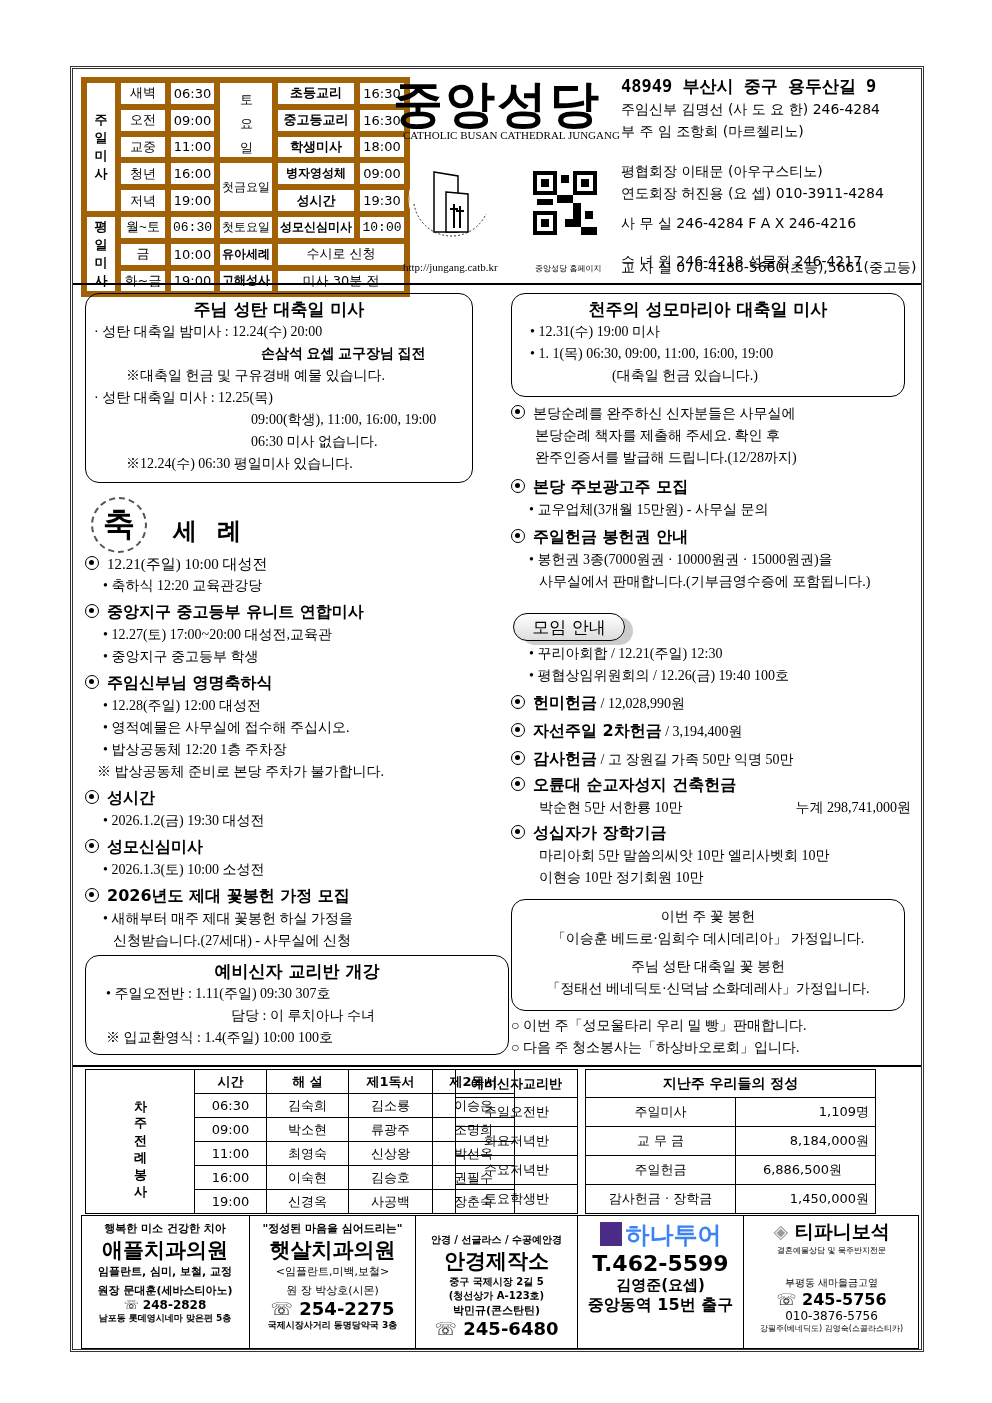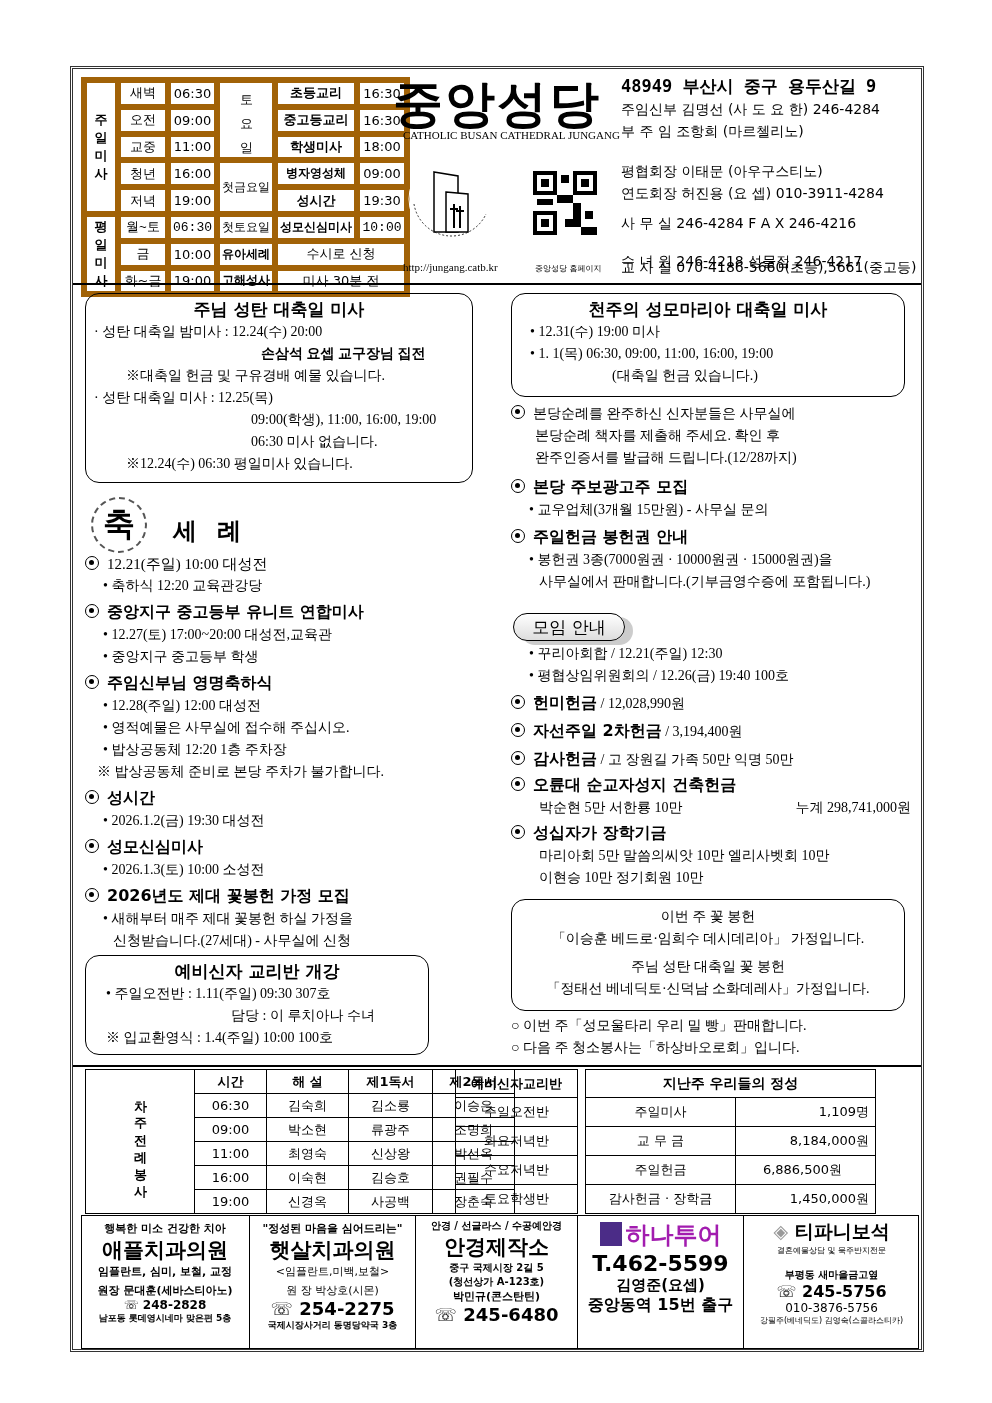--- a/index.html
+++ b/index.html
@@ -217,21 +217,21 @@
     <div class="line" style="padding-left:18px">• 2026.1.2(금) 19:30 대성전</div>
 
     <div class="heading" style="margin-top:3px"><span class="bullet-c"></span><span>성모신심미사</span></div>
     <div class="line" style="padding-left:18px">• 2026.1.3(토) 10:00 소성전</div>
 
     <div class="heading" style="margin-top:3px"><span class="bullet-c"></span><span>2026년도 제대 꽃봉헌 가정 모집</span></div>
     <div class="line" style="padding-left:18px">• 새해부터 매주 제대 꽃봉헌 하실 가정을</div>
     <div class="line" style="padding-left:28px">신청받습니다.(27세대) - 사무실에 신청</div>
   </div>
 
-  <div class="box" style="left:12px;top:886px;width:344px;height:100px">
+  <div class="box" style="left:12px;top:886px;width:424px;height:100px">
     <div class="box-title">예비신자 교리반 개강</div>
     <div class="line" style="padding-left:20px">•  주일오전반 : 1.11(주일) 09:30   307호</div>
     <div class="line" style="padding-left:145px">담당 : 이 루치아나 수녀</div>
     <div class="line" style="padding-left:20px">※ 입교환영식 : 1.4(주일) 10:00   100호</div>
   </div>
 
   <div class="abs" style="left:0;top:996px;width:848px;border-top:2px solid #000"></div>
   <table class="bt abs" style="left:12px;top:1000px">
     <tbody>
         <tr>
@@ -329,35 +329,35 @@
   </div>
   <div class="ad" style="left:176px;width:166px">
     <div style="font-size:11px;font-weight:bold;margin-top:6px">"정성된 마음을 심어드리는"</div>
     <div style="font-size:21px;font-weight:bold">햇살치과의원</div>
     <div style="font-size:11px">&lt;임플란트,미백,보철&gt;</div>
     <div style="font-size:11px;margin-top:4px">원 장  박상호(시몬)</div>
     <div style="font-size:18px;font-weight:bold">☏ 254-2275</div>
     <div style="font-size:9px;font-weight:bold">국제시장사거리 동명당약국 3층</div>
   </div>
   <div class="ad" style="left:342px;width:162px">
-    <div style="font-size:10px;font-weight:bold;margin-top:4px">안경 / 선글라스 / 수공예안경</div>
+    <div style="font-size:10px;font-weight:bold;margin-top:18px">안경 / 선글라스 / 수공예안경</div>
     <div style="font-size:21px;font-weight:bold">안경제작소</div>
     <div style="font-size:10px;font-weight:bold">중구 국제시장 2길 5</div>
     <div style="font-size:10px;font-weight:bold">(청선상가 A-123호)</div>
     <div style="font-size:11px;font-weight:bold">박민규(콘스탄틴)</div>
     <div style="font-size:18px;font-weight:bold">☏ 245-6480</div>
   </div>
   <div class="ad" style="left:504px;width:166px">
-    <div style="font-size:24px;font-weight:bold;color:#a21caf;margin-top:4px"><span style="display:inline-block;width:22px;height:24px;background:#4b2c87;vertical-align:-3px;margin-right:4px"></span><span>하나투어</span></div>
+    <div style="font-size:24px;font-weight:bold;color:#3b82f6;margin-top:4px"><span style="display:inline-block;width:22px;height:24px;background:#4b2c87;vertical-align:-3px;margin-right:4px"></span><span>하나투어</span></div>
     <div style="font-size:22px;font-weight:bold">T.462-5599</div>
     <div style="font-size:15px;font-weight:bold">김영준(요셉)</div>
     <div style="font-size:16px;font-weight:bold">중앙동역 15번 출구</div>
   </div>
   <div class="ad" style="left:670px;width:176px">
     <div style="font-size:19px;font-weight:bold;margin-top:4px"><span style="color:#999">◈</span> <span>티파니보석</span></div>
     <div style="font-size:8px">결혼예물상담 및 묵주반지전문</div>
-    <div style="font-size:10px;font-weight:bold;margin-top:12px">부평동 새마을금고옆</div>
+    <div style="font-size:10px;font-weight:normal;margin-top:20px">부평동 새마을금고옆</div>
     <div style="font-size:16px;font-weight:bold">☏ 245-5756</div>
     <div style="font-size:12px;font-weight:normal">010-3876-5756</div>
     <div style="font-size:8px">강필주(베네딕도) 김영숙(스콜라스티카)</div>
   </div>
 
 </div>
 
 </body></html>

